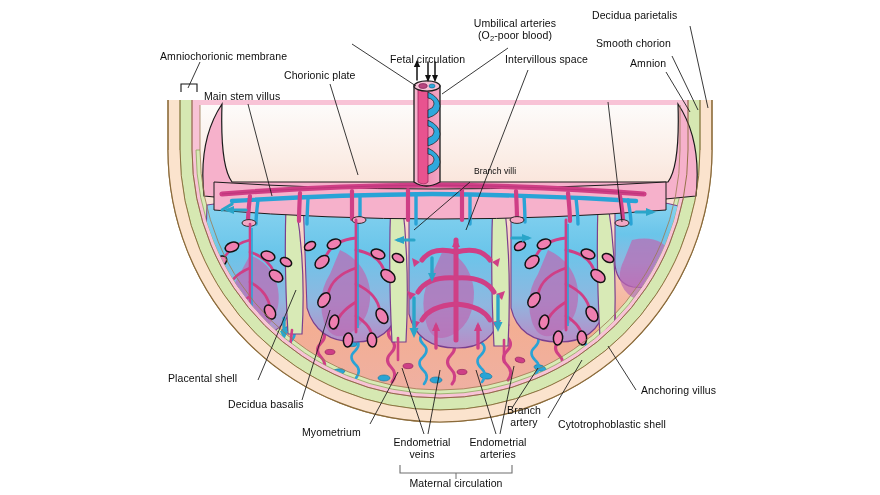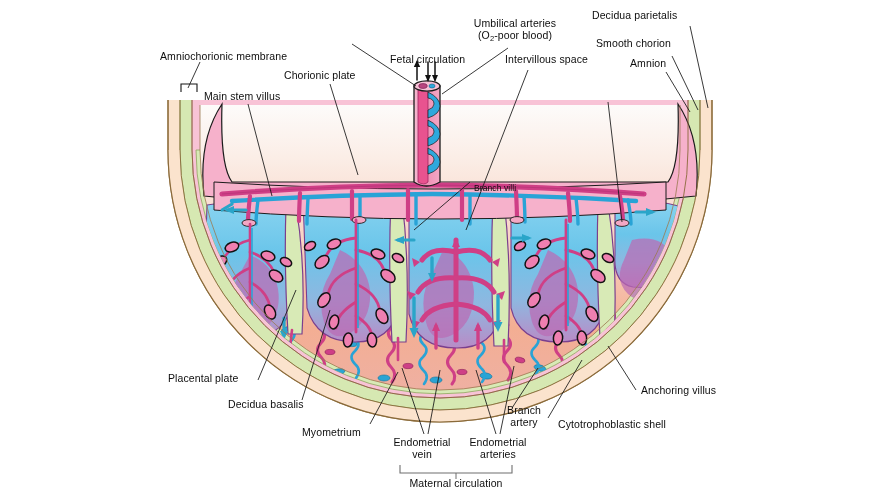--- a/index.html
+++ b/index.html
@@ -463,29 +463,29 @@
   </div>
 
   <div class="lbl" style="left:390px;top:54px;text-align:center;">Fetal circulation</div>
   <div class="lbl" style="left:505px;top:54px;">Intervillous space</div>
 
   <div class="lbl" style="left:592px;top:10px;">Decidua parietalis</div>
   <div class="lbl" style="left:596px;top:38px;">Smooth chorion</div>
   <div class="lbl" style="left:630px;top:58px;">Amnion</div>
 
 
-  <div class="lbl small" style="left:438px;top:183px;padding-left:36px;">Branch villi</div>
-
-  <div class="lbl" style="left:168px;top:373px;">Placental plate</div>
+  <div class="lbl small" style="left:438px;top:166px;padding-left:36px;">Branch villi</div>
+
+  <div class="lbl" style="left:168px;top:373px;">Placental shell</div>
   <div class="lbl" style="left:228px;top:399px;">Decidua basalis</div>
   <div class="lbl" style="left:302px;top:427px;">Myometrium</div>
 
   <div class="lbl c" style="left:386px;top:437px;width:72px;">
     <span>Endometrial</span><br>
-    <span>vein</span>
+    <span>veins</span>
   </div>
   <div class="lbl c" style="left:460px;top:437px;width:76px;">
     <span>Endometrial</span><br>
     <span>arteries</span>
   </div>
 
   <div class="lbl c" style="left:396px;top:478px;width:120px;">Maternal circulation</div>
 
   <div class="lbl c" style="left:502px;top:405px;width:44px;">
     <span>Branch</span><br>

